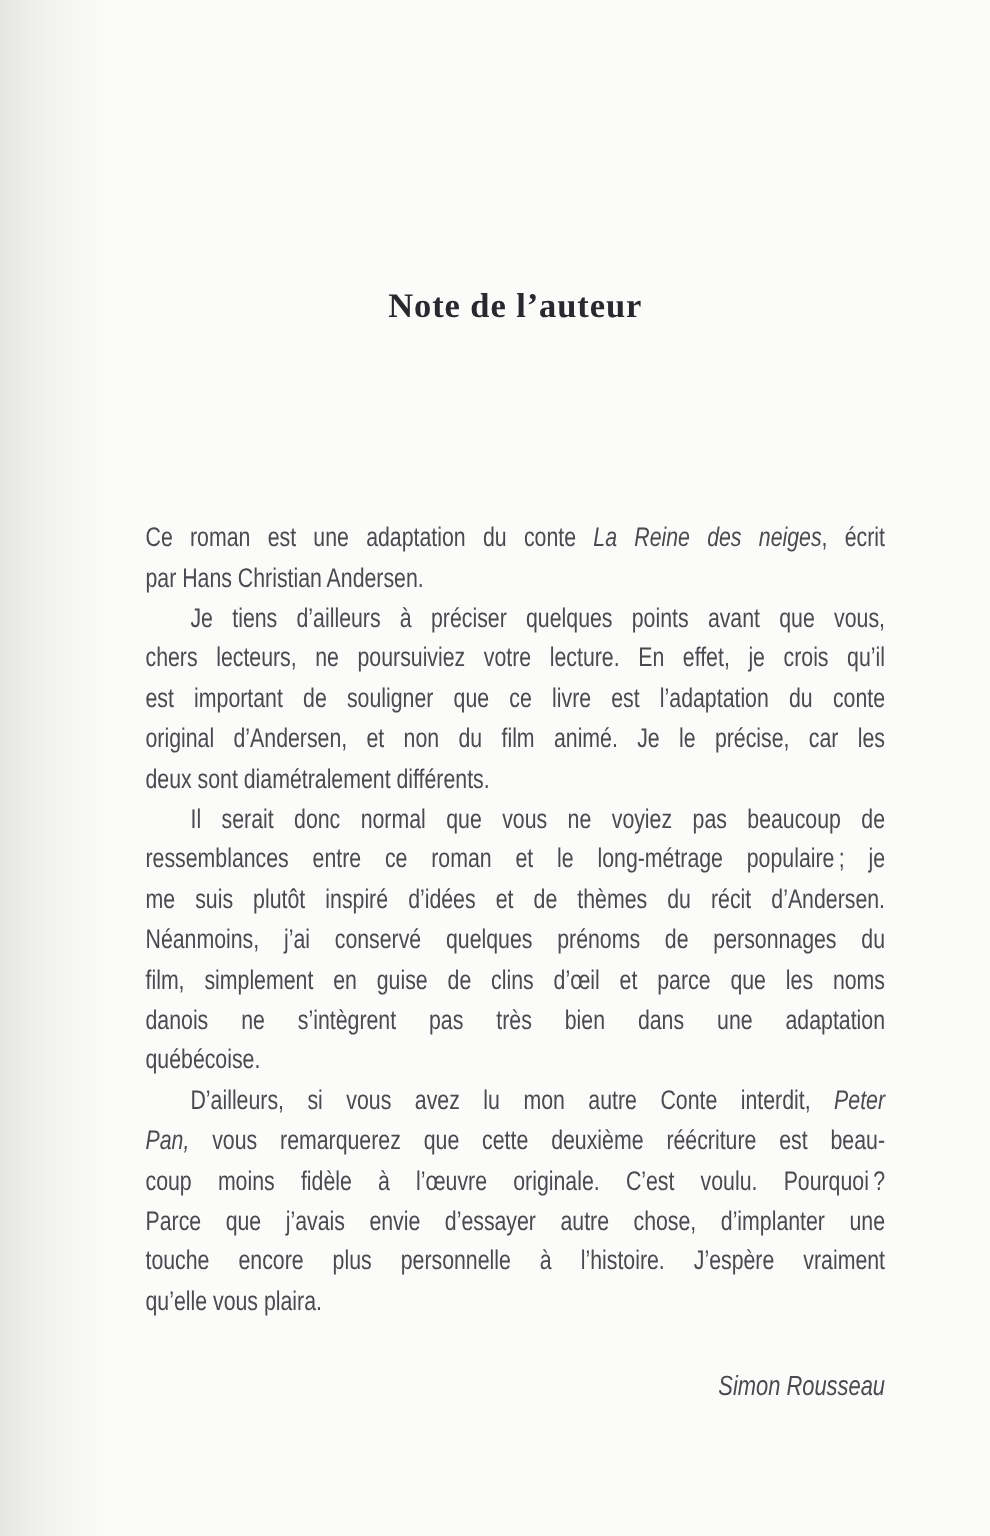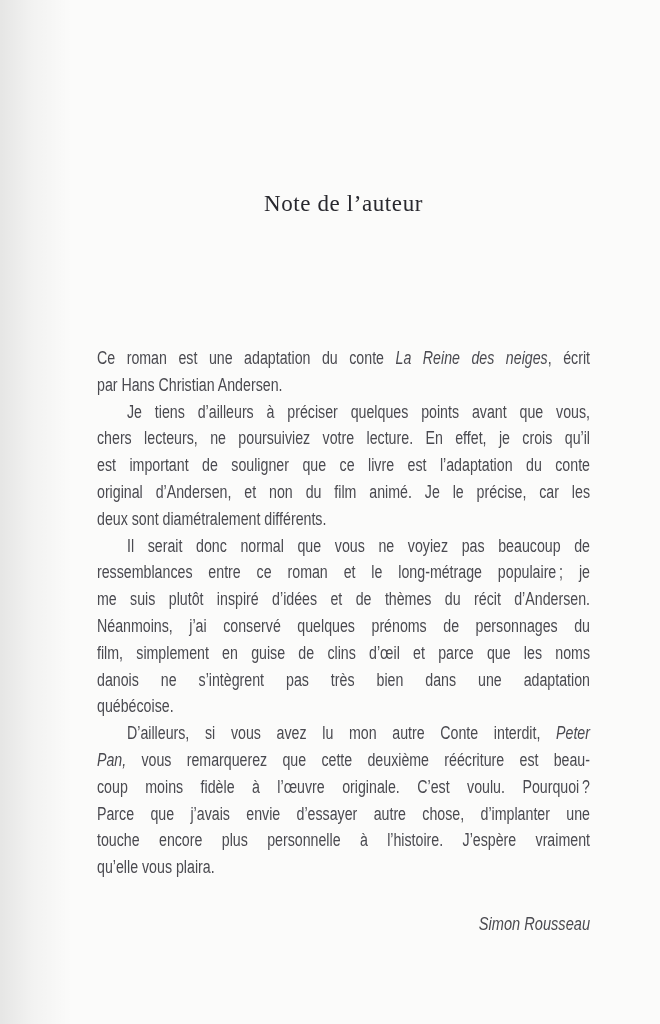--- a/index.html
+++ b/index.html
@@ -35,21 +35,21 @@
     height:1024px;
   }
   .page-title{
     position:absolute;
     top:190px;
     left:0;
     width:100%;
     margin:0;
     text-align:center;
     font-family:"Liberation Serif",serif;
-    font-weight:normal;
+    font-weight:bold;
     font-size:23px;
     line-height:28px;
     letter-spacing:0.6px;
     color:var(--title);
   }
   
   .body-scale{
     position:absolute;
     top:345px;
     left:0;

